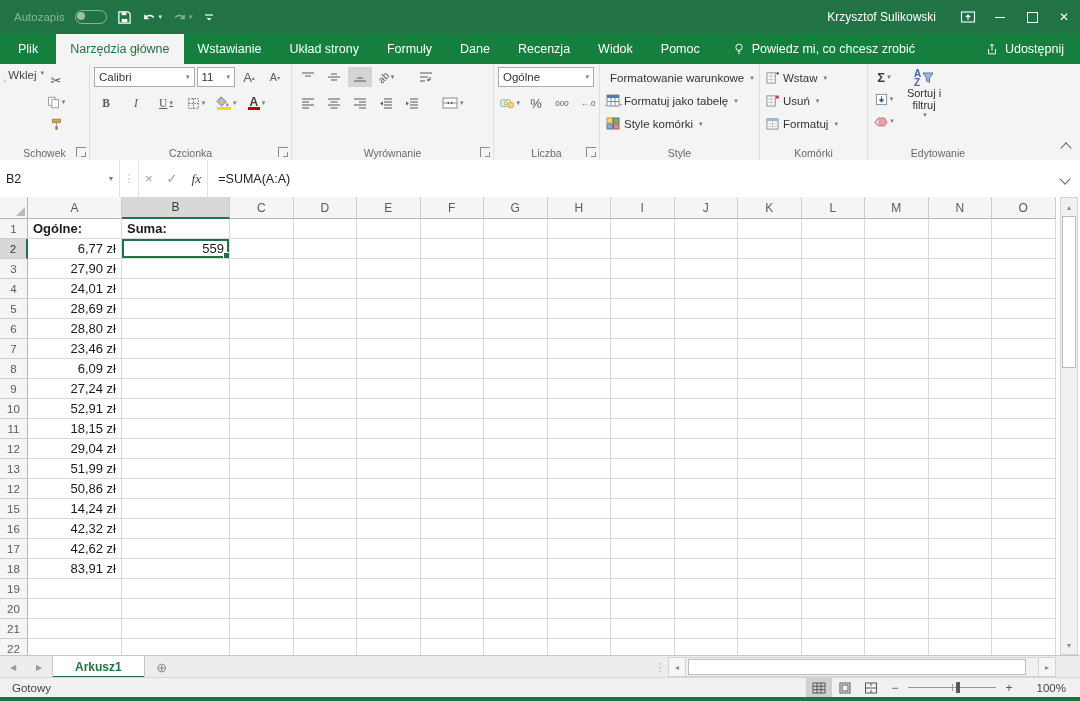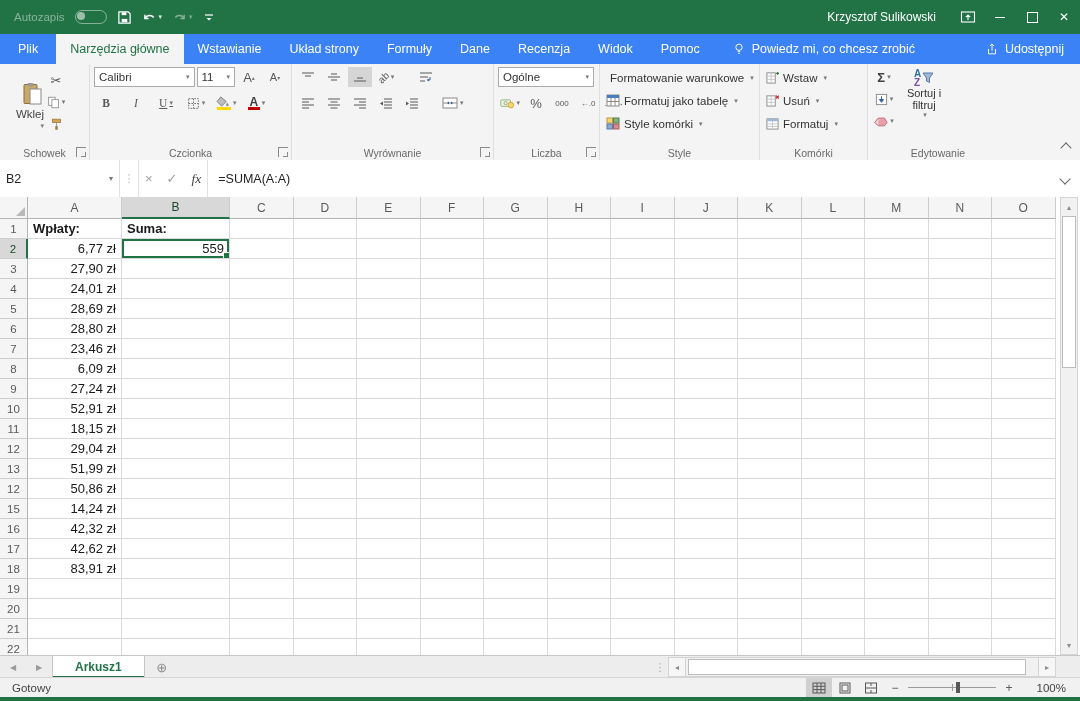--- a/index.html
+++ b/index.html
@@ -18,39 +18,39 @@
   .dimmed{opacity:.45;}
   .tb-title{flex:1;text-align:center;font-size:12px;color:#fff;white-space:nowrap;}
   .tb-right{display:flex;align-items:center;margin-left:auto;height:100%;}
   .tb-user{font-size:12px;margin-right:16px;}
   .winbtn{width:32px;height:100%;display:flex;align-items:center;justify-content:center;color:#fff;}
   .min-glyph{width:10px;height:1px;background:#fff;display:inline-block;}
   .max-glyph{width:9px;height:9px;border:1px solid #fff;display:inline-block;}
   .caret-w{font-size:7px;color:rgba(255,255,255,.85);}
 
   
-  .tabrow{top:34px;height:30px;background:#3b82f6;display:flex;align-items:stretch;color:#fff;font-size:12.5px;text-align:center;}
+  .tabrow{top:34px;height:30px;background:#15803d;display:flex;align-items:stretch;color:#fff;font-size:12.5px;text-align:center;}
   .rtab{padding:0 14px;display:flex;align-items:center;white-space:nowrap;cursor:default;}
   .rtab.file{padding:0 18px;}
   .rtab.active{background:#f4f4f4;color:#217346;}
   .tabstrip{display:flex;align-items:stretch;}
   .tellme{display:flex;align-items:center;gap:6px;margin-left:18px;font-size:12.5px;white-space:nowrap;}
   .share{margin-left:auto;display:flex;align-items:center;gap:6px;padding-right:16px;font-size:12.5px;white-space:nowrap;}
 
   
   .ribbon{top:64px;height:96px;background:#f4f4f4;border-bottom:1px solid #d5d5d5;display:flex;align-items:stretch;font-size:11.5px;color:#444;}
   .rgroup{position:relative;border-right:1px solid #dedede;box-sizing:border-box;padding:3px 4px 16px;flex:none;}
   .glabel{position:absolute;bottom:1px;left:0;right:0;text-align:center;font-size:10.5px;color:#696969;}
   .launcher{position:absolute;right:3px;bottom:3px;width:9px;height:9px;border-left:1px solid #8a8a8a;border-top:1px solid #8a8a8a;}
   .launcher::after{content:'';position:absolute;right:0px;bottom:0px;width:4px;height:4px;border-right:1px solid #8a8a8a;border-bottom:1px solid #8a8a8a;}
   .gbody{display:flex;height:100%;box-sizing:border-box;}
   .gcol{display:flex;flex-direction:column;justify-content:flex-start;gap:2px;}
   .grow2{display:flex;flex-direction:column;gap:6px;width:100%;}
   .ctrlrow{display:flex;align-items:center;gap:2px;}
-  .bigbtn{width:40px;display:flex;flex-direction:column;align-items:flex-end;justify-content:center;gap:2px;padding:2px 0;}
+  .bigbtn{width:40px;display:flex;flex-direction:row;align-items:flex-start;justify-content:center;gap:2px;padding:2px 0;}
   .bigbtn .blabel{font-size:11.5px;color:#444;}
   .minibtn{height:20px;min-width:20px;display:flex;align-items:center;justify-content:center;padding:0 2px;color:#595959;}
   .minibtn.sel{background:#d5d5d5;}
   .drop::after{content:"▾";font-size:7px;color:#777;margin-left:2px;}
   .combo{background:#fff;border:1px solid #ababab;height:20px;display:flex;align-items:center;padding:0 4px;font-size:11.5px;color:#333;box-sizing:border-box;}
   .combo .cend{margin-left:auto;font-size:7px;color:#777;padding-left:4px;}
   .glyph{font-size:13px;line-height:1;}
   .bld{font-weight:bold;font-family:"Liberation Serif",serif;}
   .ita{font-style:italic;font-family:"Liberation Serif",serif;}
   .und{text-decoration:underline;font-family:"Liberation Serif",serif;}
@@ -533,21 +533,21 @@
         <div class="colhdr" style="width: 63.5px;">J</div>
         <div class="colhdr" style="width: 63.5px;">K</div>
         <div class="colhdr" style="width: 63.5px;">L</div>
         <div class="colhdr" style="width: 63.5px;">M</div>
         <div class="colhdr" style="width: 63.5px;">N</div>
         <div class="colhdr" style="width: 63.5px;">O</div>
       </div>
     <div class="gridrows">
         <div class="grw">
           <div class="rowhdr">1</div>
-          <div class="cell hdr" style="width: 94px;">Wpłaty:</div>
+          <div class="cell hdr" style="width: 94px;">Ogólne:</div>
           <div class="cell hdr" style="width: 108px;">Suma:</div>
           <div class="cell" style="width: 63.5px;"></div>
           <div class="cell" style="width: 63.5px;"></div>
           <div class="cell" style="width: 63.5px;"></div>
           <div class="cell" style="width: 63.5px;"></div>
           <div class="cell" style="width: 63.5px;"></div>
           <div class="cell" style="width: 63.5px;"></div>
           <div class="cell" style="width: 63.5px;"></div>
           <div class="cell" style="width: 63.5px;"></div>
           <div class="cell" style="width: 63.5px;"></div>

